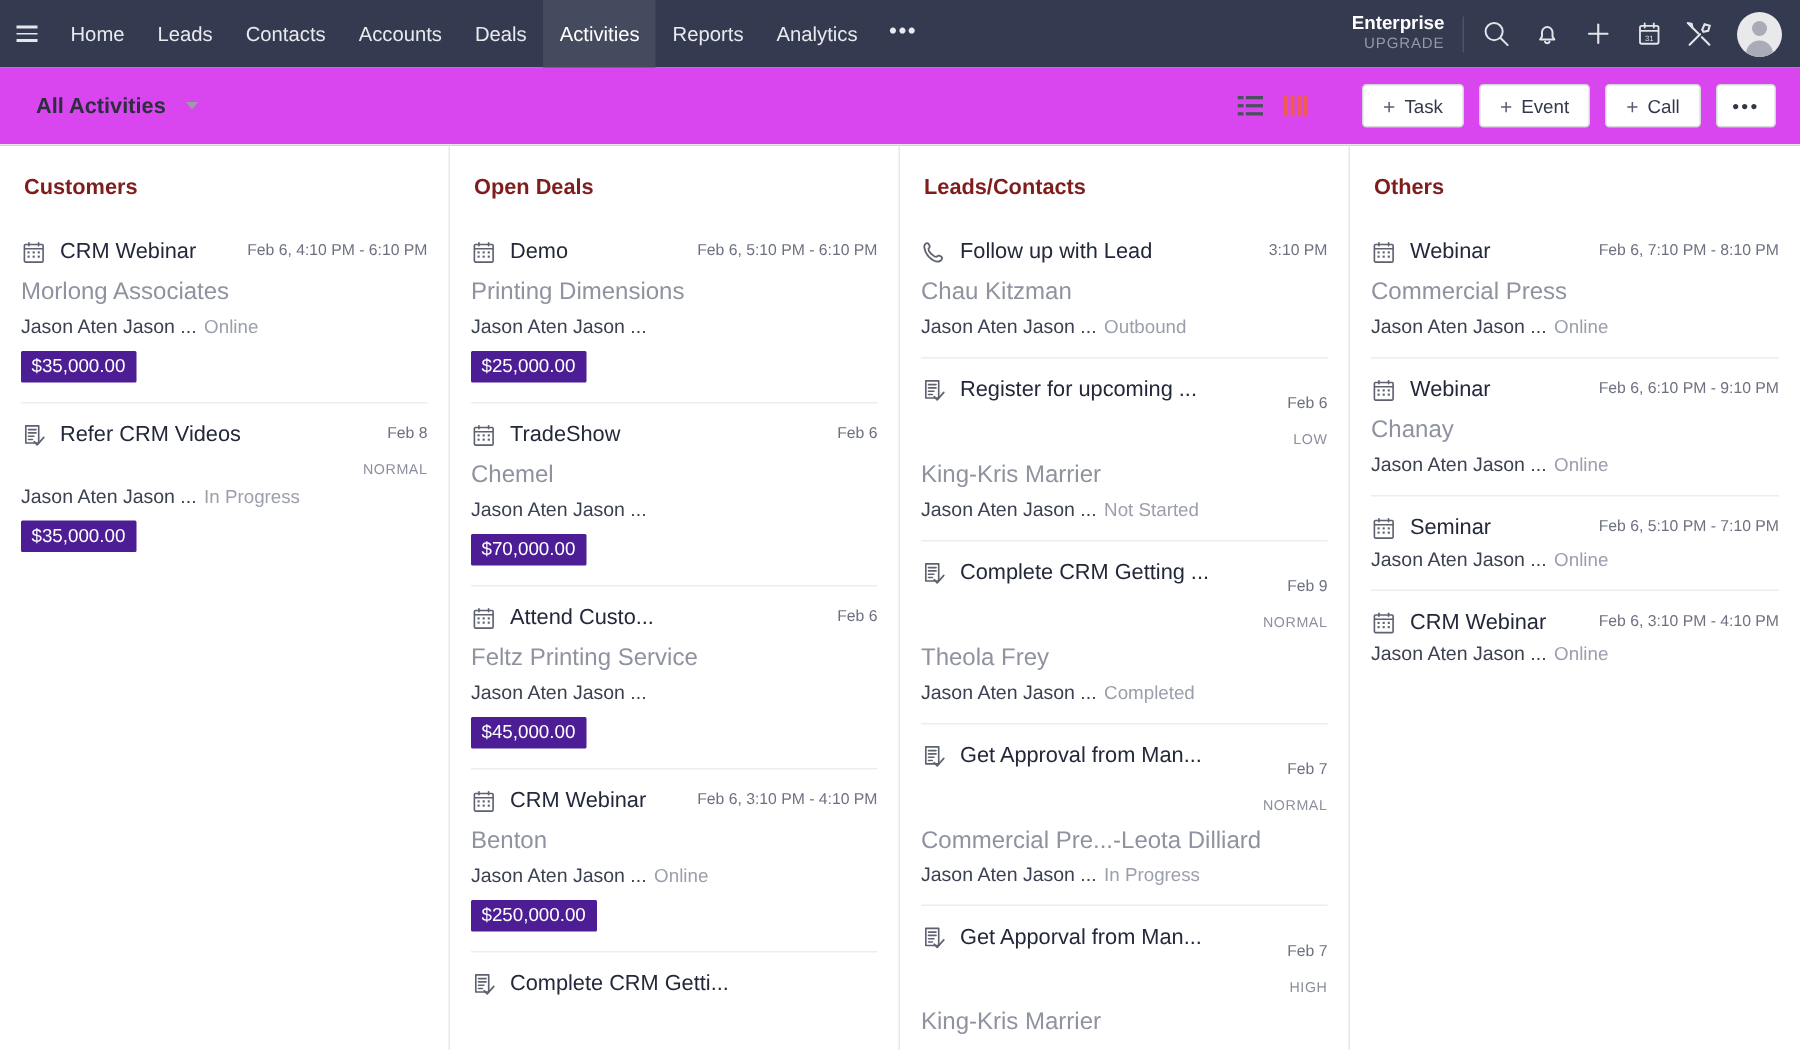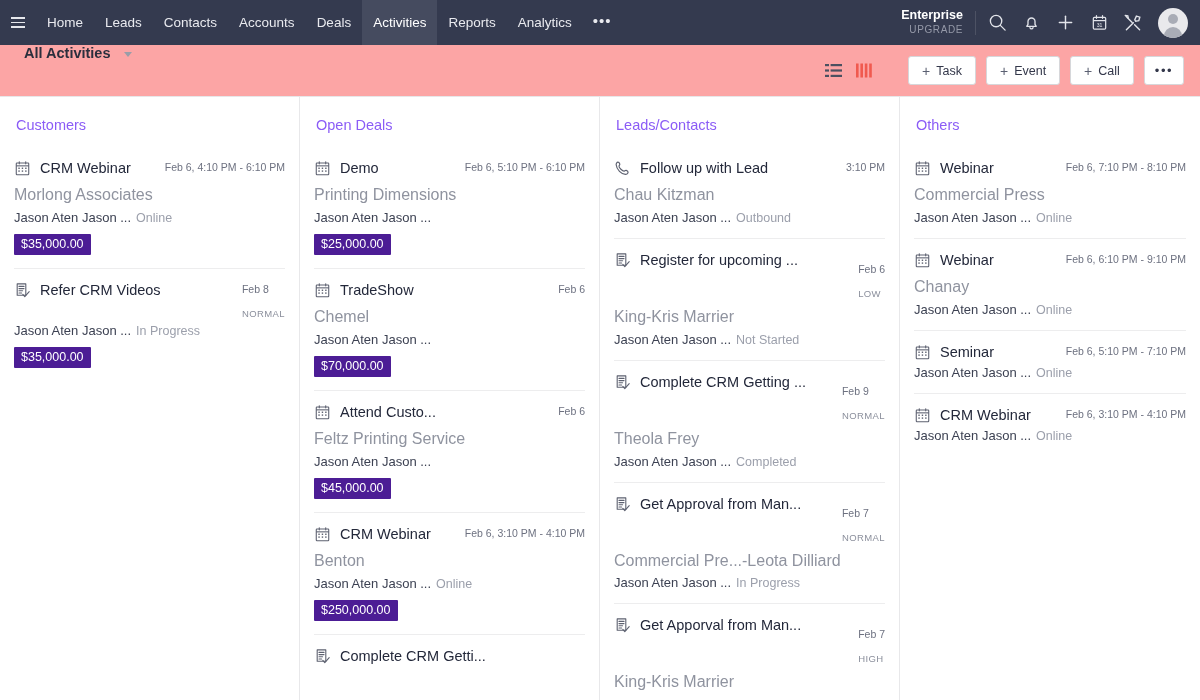--- a/index.html
+++ b/index.html
@@ -48,22 +48,22 @@
                   position: relative; top: -11px; }
   .avatar .body { width: 18px; height: 11px; border-radius: 9px 9px 0 0;
                   background: #a9acb6; position: absolute; margin-bottom: 0px; }
   .avatar-inner { position: relative; width: 30px; height: 30px;
                   display: flex; align-items: center; justify-content: center; }
   .avatar-inner .head { position: absolute; top: 6px; left: 10px; width: 10px; height: 10px; }
   .avatar-inner .body { position: absolute; bottom: 0; left: 6px; }
 
   
   .toolbar {
-    height: 52px; background: #fca5a5; border-bottom: 1px solid #e7e7e9;
-    display: flex; padding: 0 16px 0 24px; gap: 20px;
+    height: 52px; background: #d946ef; border-bottom: 1px solid #e7e7e9;
+    display: flex; align-items: center; padding: 0 16px 0 24px; gap: 20px;
   }
   .view-title { font-size: 14.5px; font-weight: bold; color: #2b2f3d; cursor: pointer; }
   .caret { display: inline-block; margin-left: 9px; border-left: 4.5px solid transparent;
            border-right: 4.5px solid transparent; border-top: 5.5px solid #9a9da8;
            vertical-align: middle; }
   .toolbar-right { margin-left: auto; display: flex; align-items: center; }
   .view-toggle { display: flex; align-items: center; gap: 14px; margin-right: 26px; }
   .vt-icon { cursor: pointer; display: flex; align-items: center; }
   .btn {
     height: 29px; min-width: 62px; padding: 0 13px; margin-left: 10px;
@@ -75,35 +75,35 @@
   .btn.dots { min-width: 40px; letter-spacing: 1.5px; font-size: 13px; padding: 0 10px; }
 
   
   .board { display: flex; height: calc(700px - 45px - 52px); }
   .column {
     width: 300px; height: 100%; padding: 0 14px;
     border-right: 1px solid #e8e8ea; overflow: hidden; position: relative;
   }
   .column:last-child { border-right: none; }
   .col-title {
-    font-size: 14.5px; font-weight: normal; color: #8b5cf6;
+    font-size: 14.5px; font-weight: bold; color: #7f1d1d;
     padding: 20px 0 14px 2px;
   }
   .cards { }
   .card { padding: 12px 0 13px 0; border-bottom: 1px solid #ededee; }
   .card:last-child { border-bottom: none; }
   .card-top { display: flex; align-items: flex-start; }
   .card-icon { width: 26px; flex: 0 0 26px; padding-top: 1px; display: flex;
                justify-content: flex-start; }
   .card-title {
     font-size: 14.5px; color: #23283a; font-weight: 500;
     flex: 1; padding-right: 6px; line-height: 1.25;
     white-space: nowrap; overflow: hidden; cursor: pointer;
   }
-  .card-meta { text-align: left; flex: 0 0 auto; padding-top: 2px; }
+  .card-meta { text-align: right; flex: 0 0 auto; padding-top: 2px; }
   .meta-date { font-size: 10.5px; color: #6d7180; white-space: nowrap; }
   .meta-date.below { display: block; margin-top: 10px; }
   .meta-priority { font-size: 9.5px; color: #8b8f9c; letter-spacing: .4px;
                    margin-top: 13px; white-space: nowrap; }
   .card-company { font-size: 16px; color: #8f939f; margin-top: 8px; line-height: 1.3;
                   white-space: nowrap; overflow: hidden; }
   .card-row { display: flex; align-items: baseline; margin-top: 4px; gap: 5px; }
   .card-owner { font-size: 13px; color: #3c4152; white-space: nowrap; }
   .card-status { font-size: 12.5px; color: #9b9fab; white-space: nowrap; }
   .amount {

